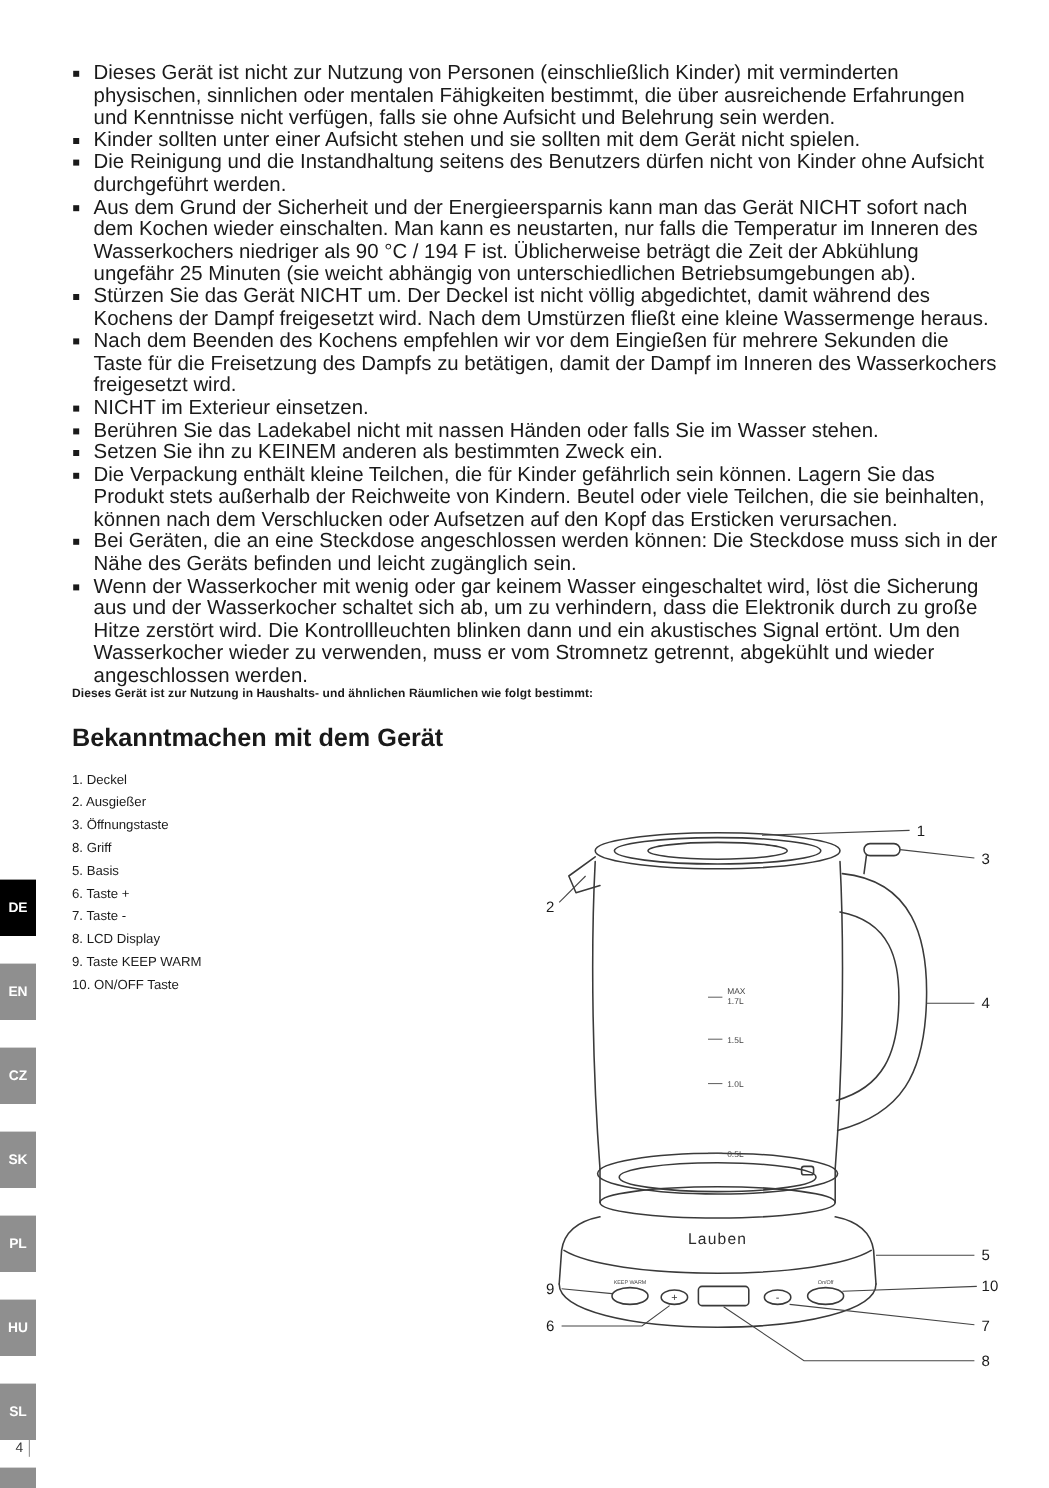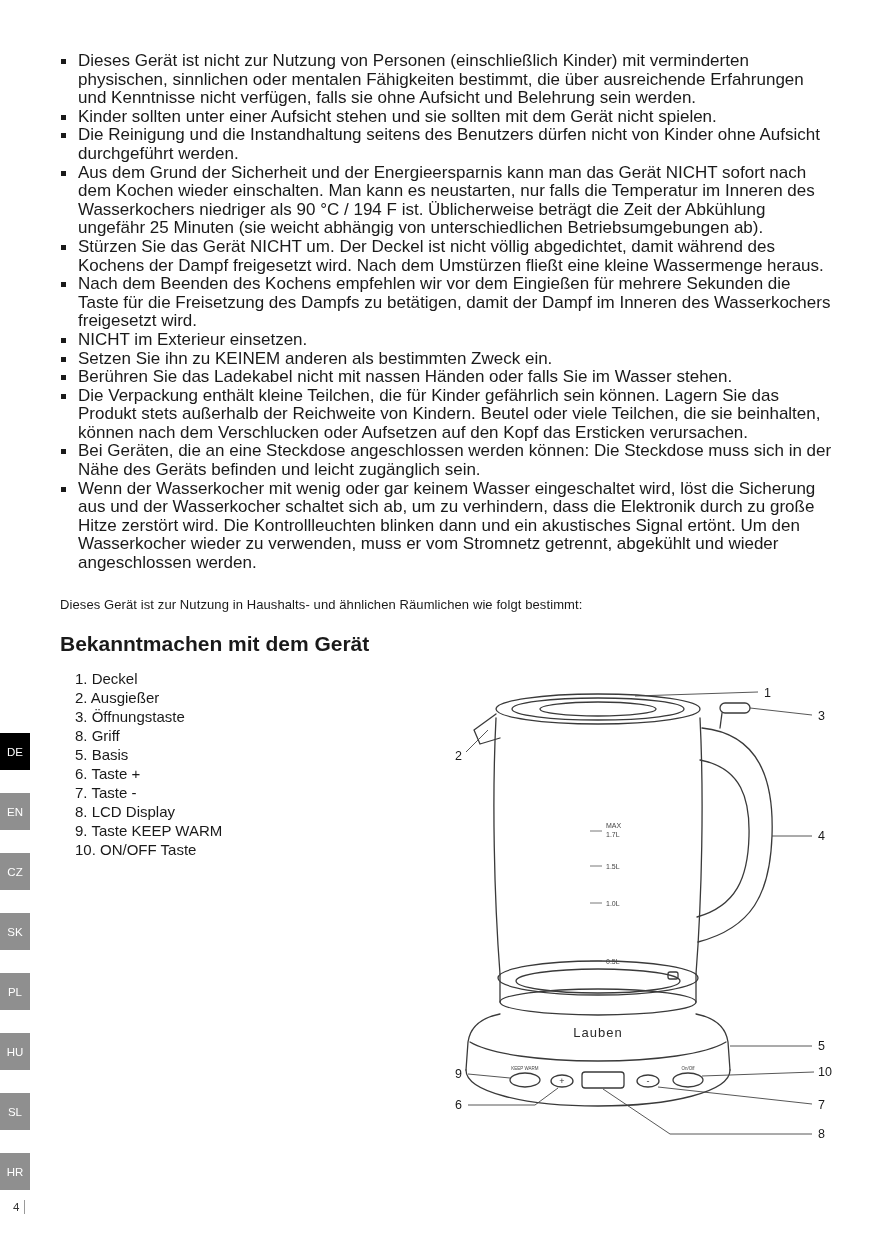--- a/index.html
+++ b/index.html
@@ -25,43 +25,42 @@
   }
   ul.squares li::before {
     content:"";
     position:absolute;
     left:1px; top:7px;
     width:5px; height:5px;
     background:#1a1a1a;
   }
 
   .sub-heading {
-    font-size:13px;
-    font-weight:normal;
-    margin-top:24px;
+    font-size:10px;
+    font-weight:bold;
     margin-bottom:9px;
     letter-spacing:0.1px;
   }
   .main-heading {
     font-size:21px;
     font-weight:bold;
     margin-top:20px;
     margin-bottom:13px;
   }
   ul.parts { list-style:none; }
-  ul.parts li { font-size:15px; line-height:19px;margin-left:15px; }
+  ul.parts li { font-size:11px; line-height:19px; }
 
   .sidebar { position:absolute; left:0; top:733px; width:30px; }
   .lang-tab {
-    width:30px; height:37px;
+    width:30px; height:47px;
     margin-bottom:23px;
     background:#8f8f8f;
     color:#ffffff;
     font-size:11.5px;
-    font-weight:normal;
+    font-weight:bold;
     display:flex; align-items:center; justify-content:center;
   }
   .lang-tab.active { background:#000000; }
 
   .page-num {
     position:absolute; left:13px; top:1200px;
     font-size:11.5px; color:#333;
     display:flex; align-items:center; gap:5px;
   }
   .page-num .bar { display:inline-block; width:1px; height:14px; background:#9a9a9a; }
@@ -86,22 +85,22 @@
 
   <div class="content">
     <ul class="squares">
       <li>Dieses Gerät ist nicht zur Nutzung von Personen (einschließlich Kinder) mit verminderten physischen, sinnlichen oder mentalen Fähigkeiten bestimmt, die über ausreichende Erfahrungen und Kenntnisse nicht verfügen, falls sie ohne Aufsicht und Belehrung sein werden.</li>
       <li>Kinder sollten unter einer Aufsicht stehen und sie sollten mit dem Gerät nicht spielen.</li>
       <li>Die Reinigung und die Instandhaltung seitens des Benutzers dürfen nicht von Kinder ohne Aufsicht durchgeführt werden.</li>
       <li>Aus dem Grund der Sicherheit und der Energieersparnis kann man das Gerät NICHT sofort nach dem Kochen wieder einschalten. Man kann es neustarten, nur falls die Temperatur im Inneren des Wasserkochers niedriger als 90 °C / 194 F ist. Üblicherweise beträgt die Zeit der Abkühlung ungefähr 25 Minuten (sie weicht abhängig von unterschiedlichen Betriebsumgebungen ab).</li>
       <li>Stürzen Sie das Gerät NICHT um. Der Deckel ist nicht völlig abgedichtet, damit während des Kochens der Dampf freigesetzt wird. Nach dem Umstürzen fließt eine kleine Wassermenge heraus.</li>
       <li>Nach dem Beenden des Kochens empfehlen wir vor dem Eingießen für mehrere Sekunden die Taste für die Freisetzung des Dampfs zu betätigen, damit der Dampf im Inneren des Wasserkochers freigesetzt wird.</li>
       <li>NICHT im Exterieur einsetzen.</li>
+      <li>Berühren Sie das Ladekabel nicht mit nassen Händen oder falls Sie im Wasser stehen.</li>
       <li>Setzen Sie ihn zu KEINEM anderen als bestimmten Zweck ein.</li>
-      <li>Berühren Sie das Ladekabel nicht mit nassen Händen oder falls Sie im Wasser stehen.</li>
       <li>Die Verpackung enthält kleine Teilchen, die für Kinder gefährlich sein können. Lagern Sie das Produkt stets außerhalb der Reichweite von Kindern. Beutel oder viele Teilchen, die sie beinhalten, können nach dem Verschlucken oder Aufsetzen auf den Kopf das Ersticken verursachen.</li>
       <li>Bei Geräten, die an eine Steckdose angeschlossen werden können: Die Steckdose muss sich in der Nähe des Geräts befinden und leicht zugänglich sein.</li>
       <li>Wenn der Wasserkocher mit wenig oder gar keinem Wasser eingeschaltet wird, löst die Sicherung aus und der Wasserkocher schaltet sich ab, um zu verhindern, dass die Elektronik durch zu große Hitze zerstört wird. Die Kontrollleuchten blinken dann und ein akustisches Signal ertönt. Um den Wasserkocher wieder zu verwenden, muss er vom Stromnetz getrennt, abgekühlt und wieder angeschlossen werden.</li>
     </ul>
 
     <div class="sub-heading">Dieses Gerät ist zur Nutzung in Haushalts- und ähnlichen Räumlichen wie folgt bestimmt:</div>
 
     <div class="main-heading">Bekanntmachen mit dem Gerät</div>
     <ul class="parts">
       <li>1. Deckel</li>

